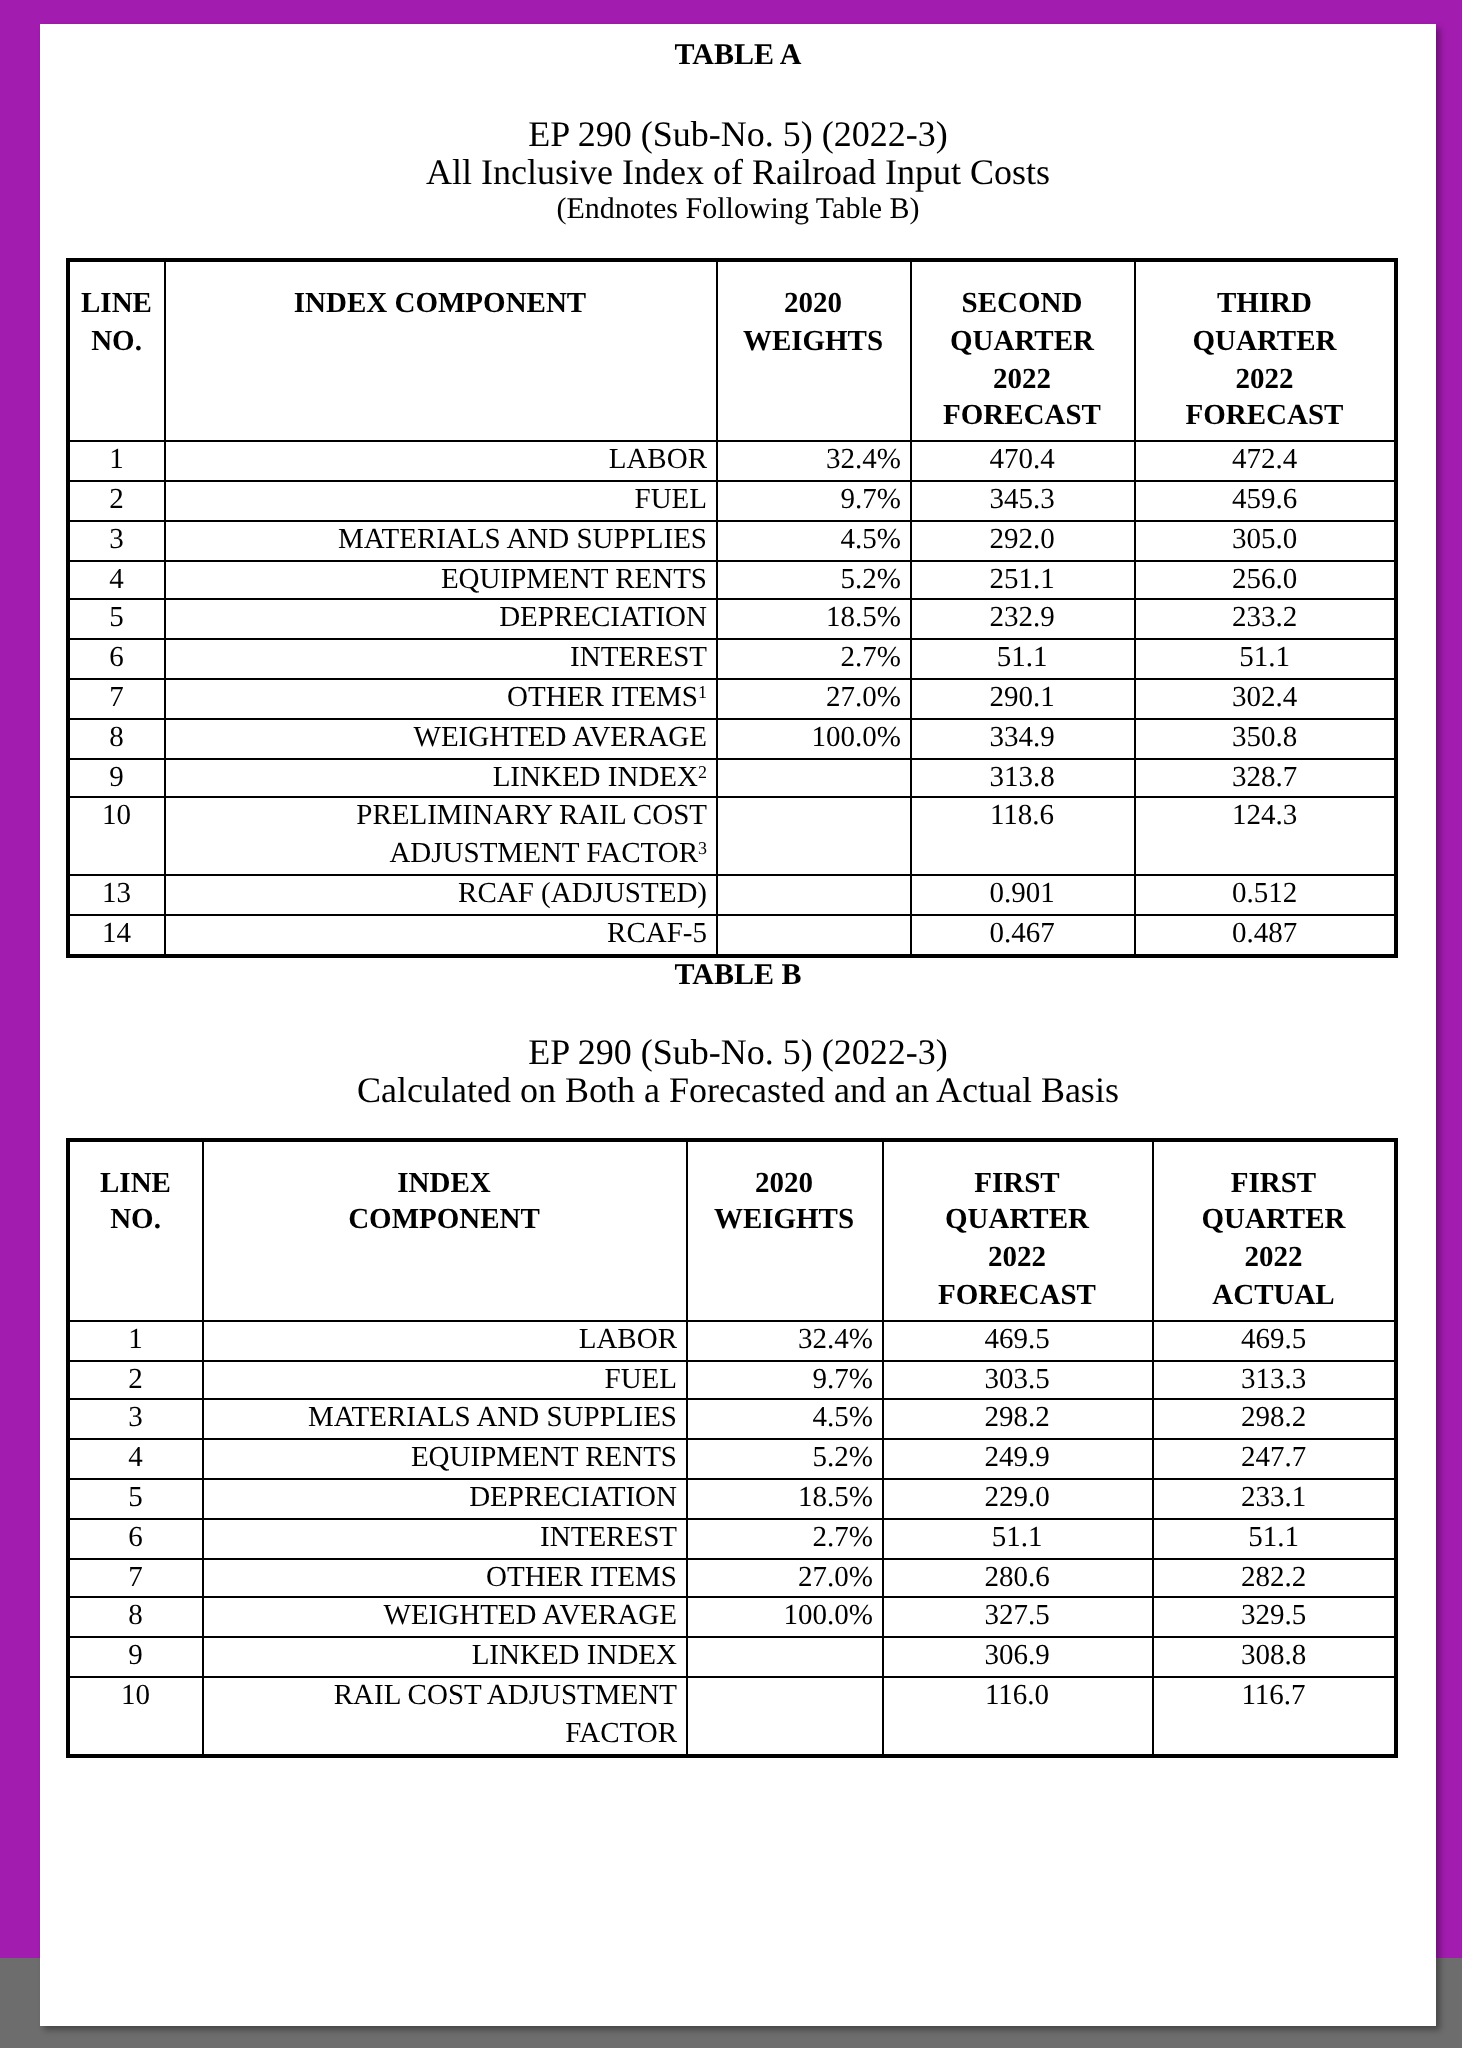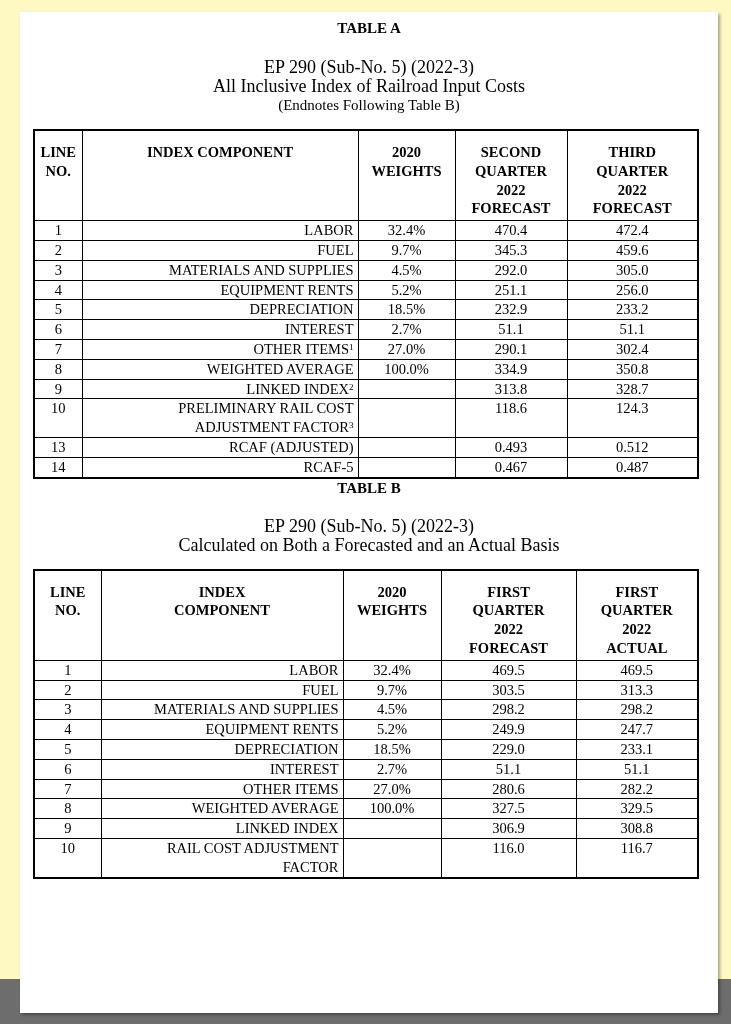--- a/index.html
+++ b/index.html
@@ -6,21 +6,21 @@
   body {
     width: 731px; height: 1024px;
     background: #6d6d6d;
     font-family: "Liberation Serif", serif;
     color: #000;
     overflow: hidden;
   }
   .frame {
     position: relative;
     width: 731px; height: 979px;
-    background: #fef9c3;
+    background: #a21caf;
   }
   .page {
     position: absolute;
     left: 20px; top: 12px;
     width: 698px; height: 1001px;
     background: #ffffff;
     box-shadow: 2px 2px 3px rgba(0,0,0,0.35);
     text-align: center;
     box-sizing: border-box;
     padding-top: 7px;
@@ -60,21 +60,21 @@
   }
   .data-table th {
     font-weight: bold;
     text-align: center;
     white-space: pre-line;
     padding-top: 12px;
     padding-bottom: 2px;
   }
   .c-line  { text-align: center; }
   .c-comp  { text-align: right; white-space: pre-line; }
-  .c-weight{ text-align: center; padding-right: 8px; }
+  .c-weight{ text-align: right; padding-right: 8px; }
   .c-val   { text-align: center; }
   sup {
     font-size: 9px;
     line-height: 0;
     vertical-align: 4px;
   }
 </style>
 </head>
 <body>
 
@@ -183,21 +183,21 @@
             <td class="c-comp">PRELIMINARY RAIL COST
 ADJUSTMENT FACTOR<sup>3</sup></td>
             <td class="c-weight"></td>
             <td class="c-val">118.6</td>
             <td class="c-val">124.3</td>
           </tr>
           <tr>
             <td class="c-line">13</td>
             <td class="c-comp">RCAF (ADJUSTED)</td>
             <td class="c-weight"></td>
-            <td class="c-val">0.493</td>
+            <td class="c-val">0.901</td>
             <td class="c-val">0.512</td>
           </tr>
           <tr>
             <td class="c-line">14</td>
             <td class="c-comp">RCAF-5</td>
             <td class="c-weight"></td>
             <td class="c-val">0.467</td>
             <td class="c-val">0.487</td>
           </tr>
         </tbody>

